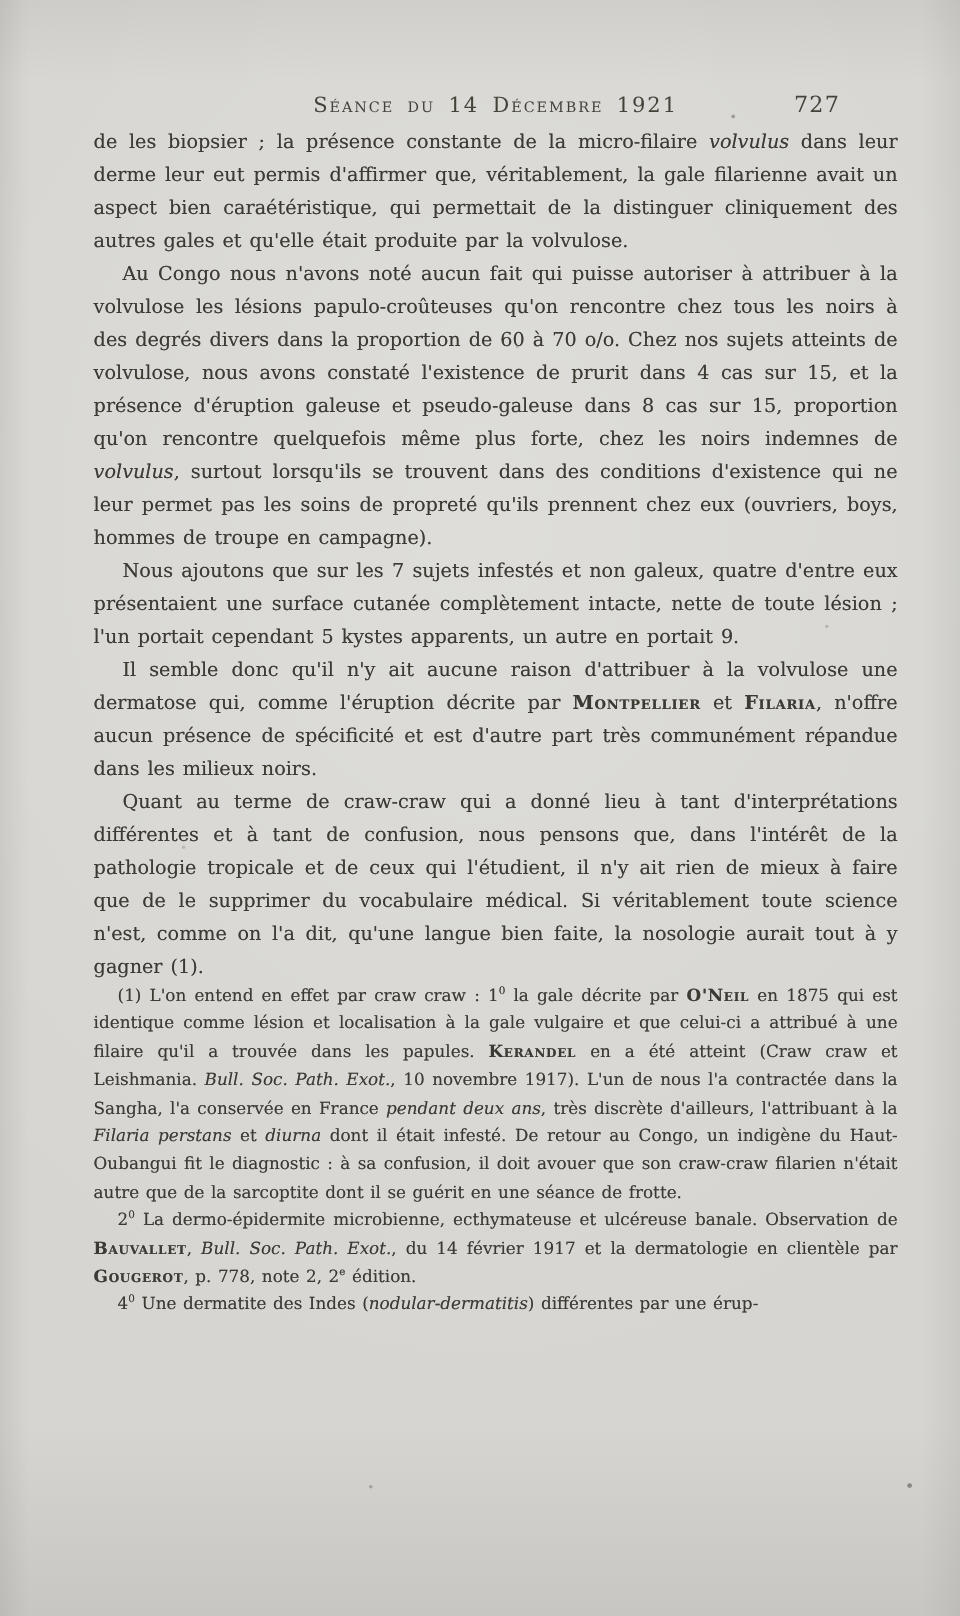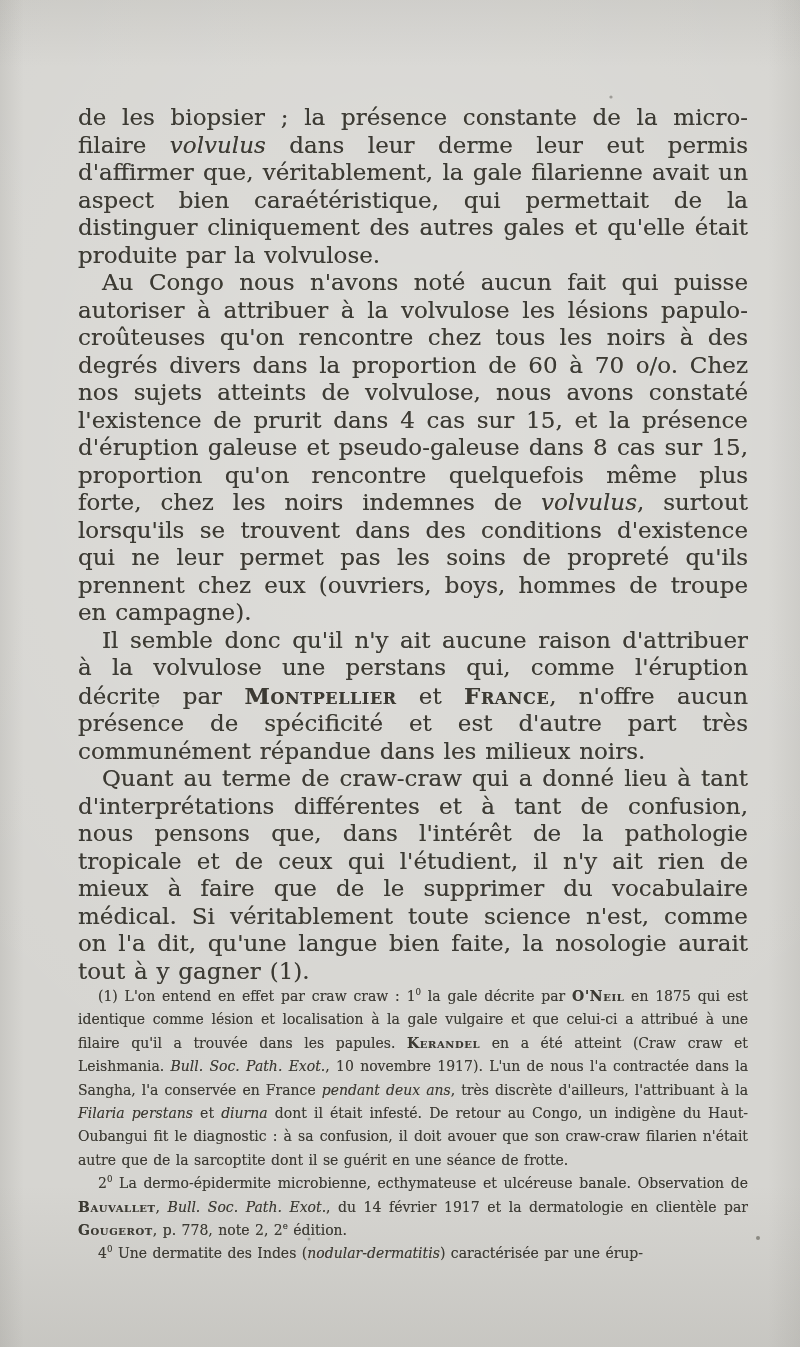--- a/index.html
+++ b/index.html
@@ -40,21 +40,21 @@
     letter-spacing:1px;
     color:#45423a;
   }
 
   .content {
     position:absolute;
     top:104px; left:78px; width:670px;
   }
 
   .body-text {
-    font-size:23px;
+    font-size:16px;
     line-height:27.5px;
     text-align:justify;
     word-spacing:1.5px;
     text-shadow:0 0 0.4px rgba(60,58,50,0.55);
   }
   .body-text .para { margin:0; }
   .body-text .para.indent { text-indent:24px; }
 
   .footnotes {
     font-size:14px;
@@ -81,31 +81,36 @@
       688px 521px 0 0.4px rgba(95,93,85,0.30),
       152px 705px 0 0.4px rgba(95,93,85,0.28),
       430px 288px 0 0.4px rgba(95,93,85,0.25);
   }
 </style>
 </head>
 <body>
 
 <div class="page">
 
+  <div class="running-head">
+    <span class="head-title">Séance du 14 Décembre 1921</span>
+    <span class="page-num">727</span>
+  </div>
 
   <div class="content">
     <div class="body-text">
         <p class="para"><span>de les biopsier ; la présence constante de la micro-filaire </span><span class="it">volvulus</span><span> dans leur derme leur eut permis d'affirmer que, véritablement, la gale filarienne avait un aspect bien caraétéristique, qui permettait de la distinguer cliniquement des autres gales et qu'elle était produite par la volvulose.</span></p>
         <p class="para indent"><span>Au Congo nous n'avons noté aucun fait qui puisse autoriser à attribuer à la volvulose les lésions papulo-croûteuses qu'on rencontre chez tous les noirs à des degrés divers dans la proportion de 60 à 70 o/o. Chez nos sujets atteints de volvulose, nous avons constaté l'existence de prurit dans 4 cas sur 15, et la présence d'éruption galeuse et pseudo-galeuse dans 8 cas sur 15, proportion qu'on rencontre quelquefois même plus forte, chez les noirs indemnes de </span><span class="it">volvulus</span><span>, surtout lorsqu'ils se trouvent dans des conditions d'existence qui ne leur permet pas les soins de propreté qu'ils prennent chez eux (ouvriers, boys, hommes de troupe en campagne).</span></p>
-        <p class="para indent"><span>Il semble donc qu'il n'y ait aucune raison d'attribuer à la volvulose une perstans qui, comme l'éruption décrite par </span><span class="sc">Montpellier</span><span> et </span><span class="sc">France</span><span>, n'offre aucun présence de spécificité et est d'autre part très communément répandue dans les milieux noirs.</span></p>
+        <p class="para indent"><span>Nous ajoutons que sur les 7 sujets infestés et non galeux, quatre d'entre eux présentaient une surface cutanée complètement intacte, nette de toute lésion ; l'un portait cependant 5 kystes apparents, un autre en portait 9.</span></p>
+        <p class="para indent"><span>Il semble donc qu'il n'y ait aucune raison d'attribuer à la volvulose une dermatose qui, comme l'éruption décrite par </span><span class="sc">Montpellier</span><span> et </span><span class="sc">Filaria</span><span>, n'offre aucun présence de spécificité et est d'autre part très communément répandue dans les milieux noirs.</span></p>
         <p class="para indent"><span>Quant au terme de craw-craw qui a donné lieu à tant d'interprétations différentes et à tant de confusion, nous pensons que, dans l'intérêt de la pathologie tropicale et de ceux qui l'étudient, il n'y ait rien de mieux à faire que de le supprimer du vocabulaire médical. Si véritablement toute science n'est, comme on l'a dit, qu'une langue bien faite, la nosologie aurait tout à y gagner (1).</span></p>
       </div>
 
     <div class="footnotes">
         <p class="para indent"><span>(1) L'on entend en effet par craw craw : 1</span><sup>0</sup><span> la gale décrite par </span><span class="sc">O'Neil</span><span> en 1875 qui est identique comme lésion et localisation à la gale vulgaire et que celui-ci a attribué à une filaire qu'il a trouvée dans les papules. </span><span class="sc">Kerandel</span><span> en a été atteint (Craw craw et Leishmania. </span><span class="it">Bull. Soc. Path. Exot.</span><span>, 10 novembre 1917). L'un de nous l'a contractée dans la Sangha, l'a conservée en France </span><span class="it">pendant deux ans</span><span>, très discrète d'ailleurs, l'attribuant à la </span><span class="it">Filaria perstans</span><span> et </span><span class="it">diurna</span><span> dont il était infesté. De retour au Congo, un indigène du Haut-Oubangui fit le diagnostic : à sa confusion, il doit avouer que son craw-craw filarien n'était autre que de la sarcoptite dont il se guérit en une séance de frotte.</span></p>
         <p class="para indent"><span>2</span><sup>0</sup><span> La dermo-épidermite microbienne, ecthymateuse et ulcéreuse banale. Observation de </span><span class="sc">Bauvallet</span><span>, </span><span class="it">Bull. Soc. Path. Exot.</span><span>, du 14 février 1917 et la dermatologie en clientèle par </span><span class="sc">Gougerot</span><span>, p. 778, note 2, 2</span><sup>e</sup><span> édition.</span></p>
-        <p class="para indent"><span>4</span><sup>0</sup><span> Une dermatite des Indes (</span><span class="it">nodular-dermatitis</span><span>) caractérisée par une érup-</span></p>
+        <p class="para indent"><span>4</span><sup>0</sup><span> Une dermatite des Indes (</span><span class="it">nodular-dermatitis</span><span>) différentes par une érup-</span></p>
       </div>
   </div>
 
   <div class="specks"></div>
 
 </div>
 
 </body></html>

